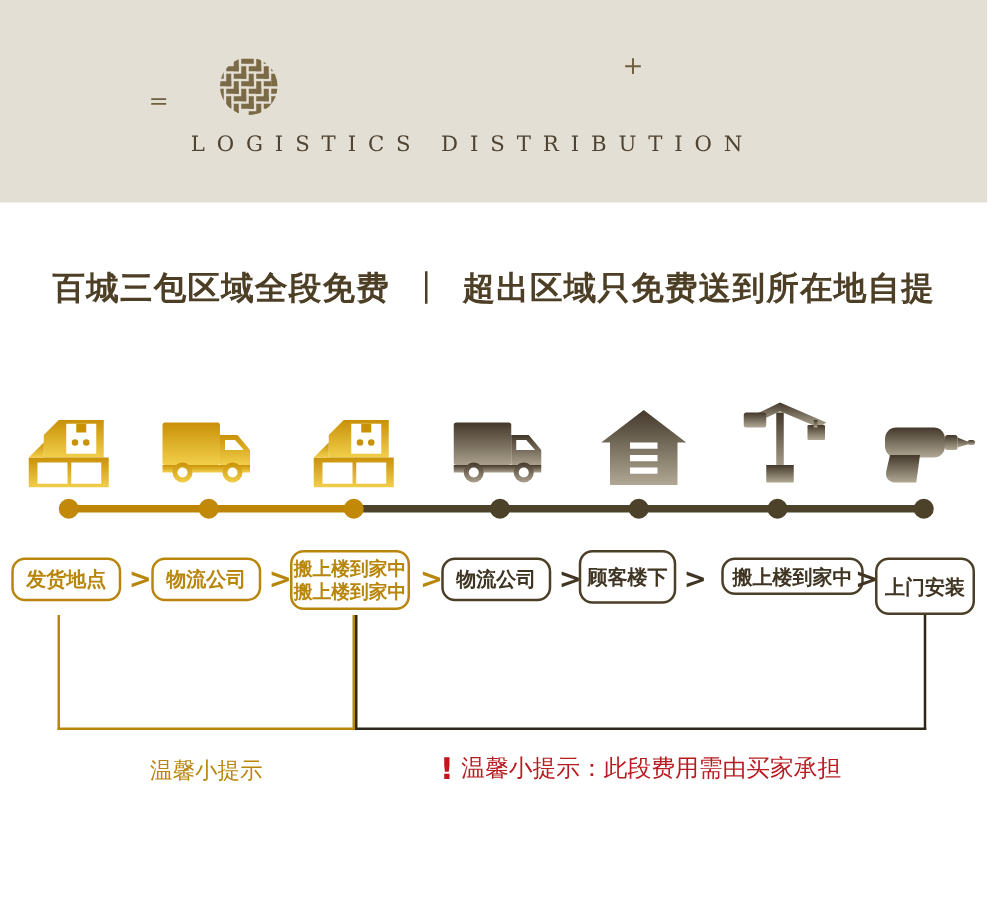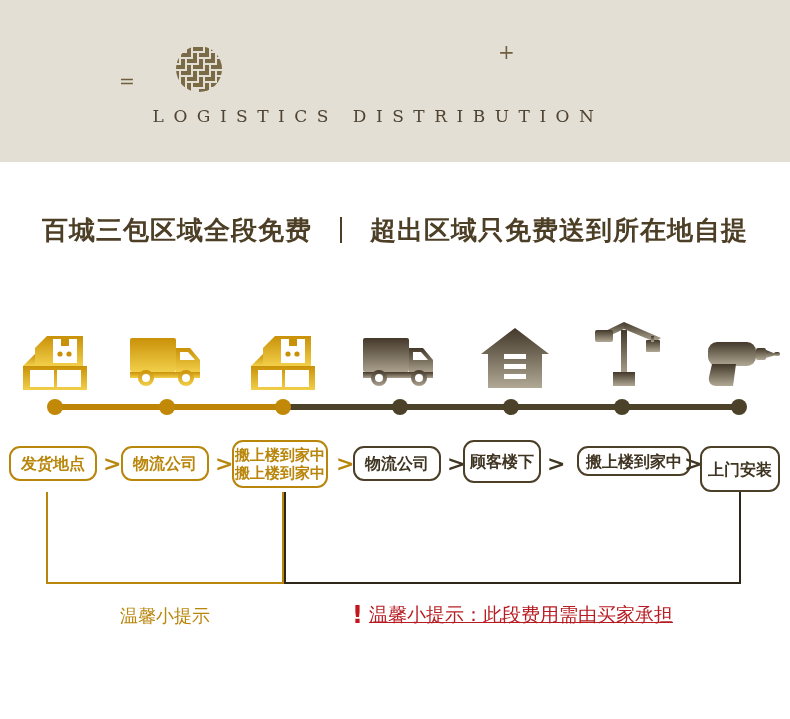--- a/index.html
+++ b/index.html
@@ -447,16 +447,16 @@
 
 <div class="bracket dark" style="left:0;top:0;width:790px;height:719px;">
   <div class="v" style="left:284px;top:492px;height:92px;"></div>
   <div class="v" style="left:739px;top:492px;height:92px;"></div>
   <div class="h" style="left:284px;top:582px;width:457px;"></div>
 </div>
 
 <div class="foot-gold" style="left:46px;top:604px;width:238px;text-align:center;">温馨小提示</div>
 
 <div style="position:absolute;left:284px;top:601px;width:457px;text-align:center;">
-  <div class="foot-red" style="position:relative;left:0;top:0;display:block;text-align:center;text-decoration:underline;">
+  <div class="foot-red" style="position:relative;left:0;top:0;display:block;text-align:center;">
     <span class="bang">!</span><span>温馨小提示：此段费用需由买家承担</span>
   </div>
 </div>
 
 </body></html>

